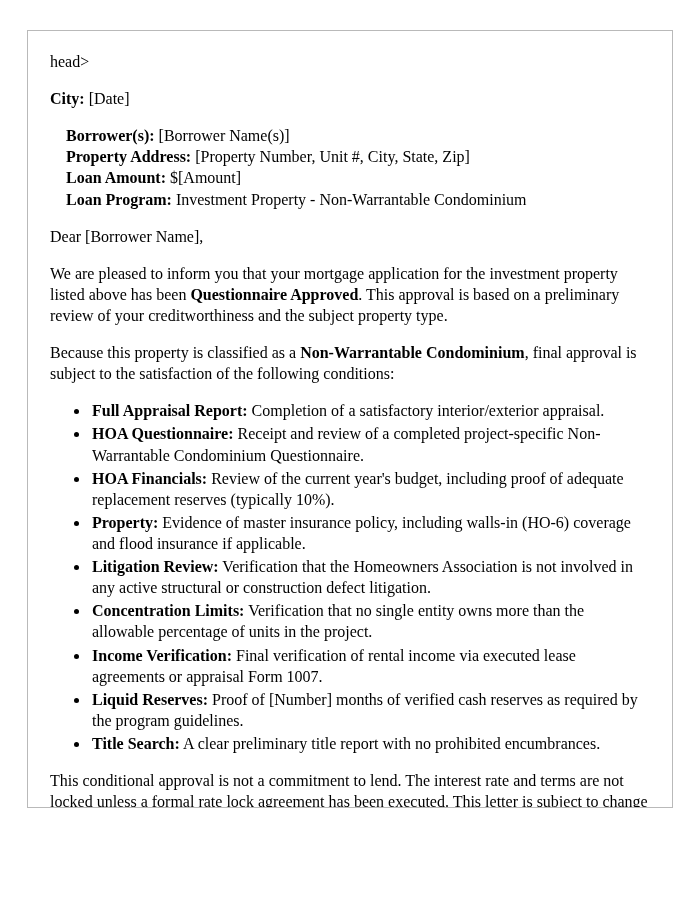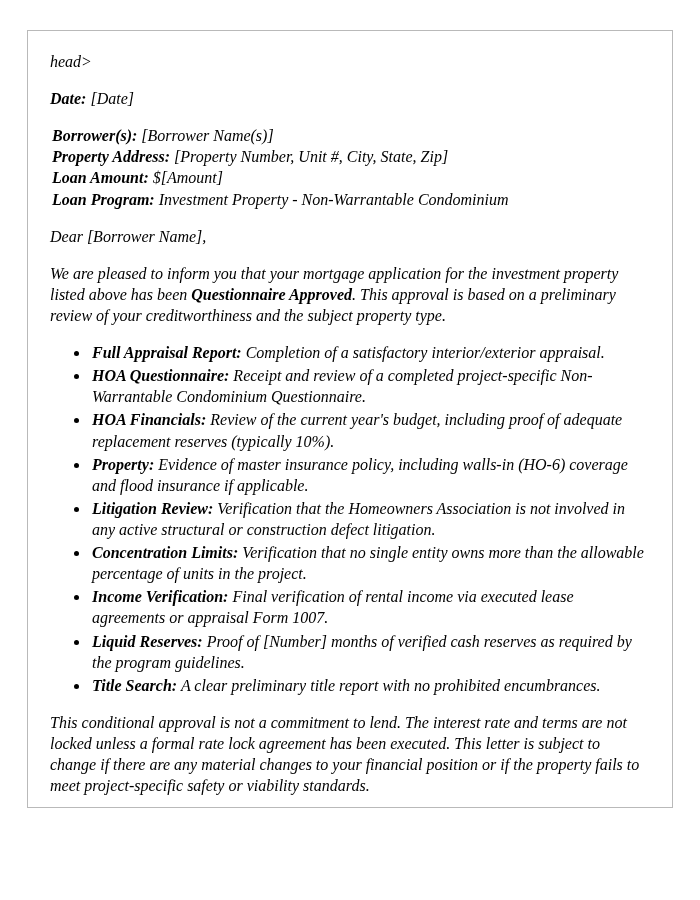--- a/index.html
+++ b/index.html
@@ -10,72 +10,72 @@
     height: 900px;
     font-family: "Liberation Serif", "DejaVu Serif", serif;
     color: #000000;
   }
   .page {
     position: relative;
     width: 700px;
     height: 876px;
     overflow: hidden;
     background: #ffffff;
-    font-style: italic;
   }
   .doc {
     position: absolute;
     left: 27px;
     top: 30px;
     width: 646px;
     height: 778px;
     box-sizing: border-box;
     border: 1px solid #b9b9b9;
     padding: 20px 24px 0 22px;
     overflow: hidden;
     font-size: 16px;
     line-height: 1.32;
     background: #ffffff;
   }
   .doc p { margin: 0 0 16px 0; }
   .stray { margin: 6px 0 18px 0; }
   .meta-line { margin: 0; }
-  .meta-block { margin: 0 0 16px 2px; }
+  .meta-block { margin: 0 0 16px 16px; }
   strong, b { font-weight: bold; }
   ul.conditions {
     margin: 4px 0 16px 0;
     padding: 0 0 0 40px;
     list-style-type: disc;
   }
   ul.conditions li {
     margin: 0 0 2px 0;
     padding-left: 2px;
   }
 </style>
 </head>
 <body>
 
 <div class="page">
   <div class="doc">
 
     <p class="stray">head&gt;</p>
 
-    <p class="meta-block"><strong>Date:</strong><span> [Date]</span></p>
+    <p class="meta-block"><strong>City:</strong><span> [Date]</span></p>
 
     <div class="meta-block">
       <div class="meta-line"><strong>Borrower(s):</strong><span> [Borrower Name(s)]</span></div>
       <div class="meta-line"><strong>Property Address:</strong><span> [Property Number, Unit #, City, State, Zip]</span></div>
       <div class="meta-line"><strong>Loan Amount:</strong><span> $[Amount]</span></div>
       <div class="meta-line"><strong>Loan Program:</strong><span> Investment Property - Non-Warrantable Condominium</span></div>
     </div>
 
     <p>Dear [Borrower Name],</p>
 
     <p><span>We are pleased to inform you that your mortgage application for the investment property listed above has been </span><strong>Questionnaire Approved</strong><span>. This approval is based on a preliminary review of your creditworthiness and the subject property type.</span></p>
 
+    <p><span>Because this property is classified as a </span><strong>Non-Warrantable Condominium</strong><span>, final approval is subject to the satisfaction of the following conditions:</span></p>
 
     <ul class="conditions">
       <li><strong>Full Appraisal Report:</strong><span> Completion of a satisfactory interior/exterior appraisal.</span></li>
       <li><strong>HOA Questionnaire:</strong><span> Receipt and review of a completed project-specific Non-Warrantable Condominium Questionnaire.</span></li>
       <li><strong>HOA Financials:</strong><span> Review of the current year's budget, including proof of adequate replacement reserves (typically 10%).</span></li>
       <li><strong>Property:</strong><span> Evidence of master insurance policy, including walls-in (HO-6) coverage and flood insurance if applicable.</span></li>
       <li><strong>Litigation Review:</strong><span> Verification that the Homeowners Association is not involved in any active structural or construction defect litigation.</span></li>
       <li><strong>Concentration Limits:</strong><span> Verification that no single entity owns more than the allowable percentage of units in the project.</span></li>
       <li><strong>Income Verification:</strong><span> Final verification of rental income via executed lease agreements or appraisal Form 1007.</span></li>
       <li><strong>Liquid Reserves:</strong><span> Proof of [Number] months of verified cash reserves as required by the program guidelines.</span></li>

